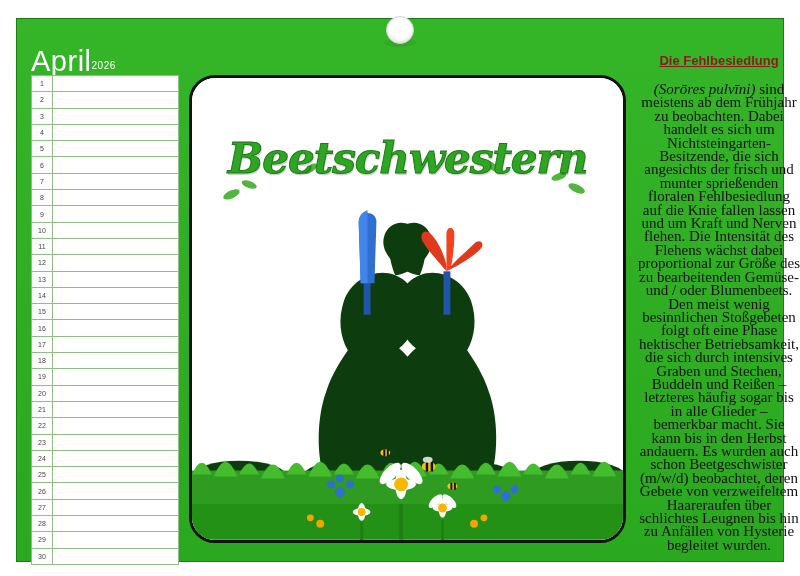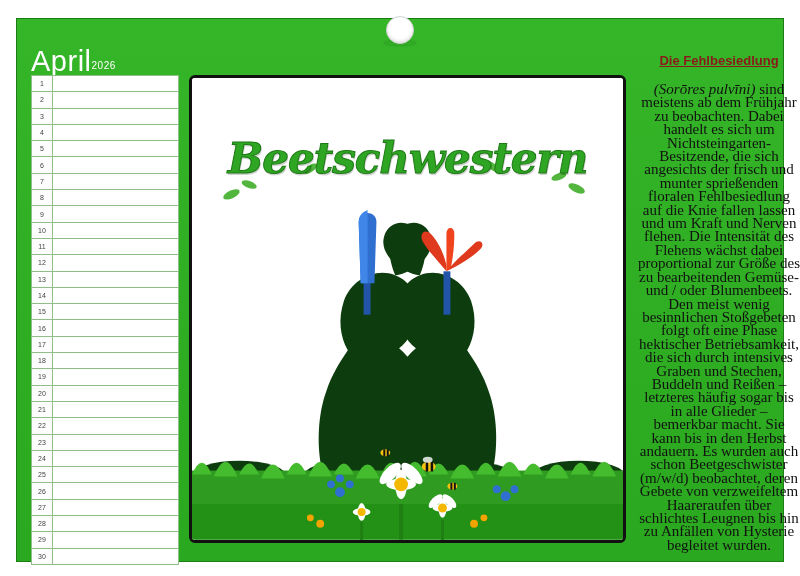--- a/index.html
+++ b/index.html
@@ -109,21 +109,21 @@
 
   
   .image-frame {
     position: absolute;
     left: 172px;
     top: 56px;
     width: 437px;
     height: 468px;
     background: #ffffff;
     border: 3px solid #111111;
-    border-radius: 6px;
+    border-radius: 26px;
     overflow: hidden;
     box-sizing: border-box;
     text-decoration: underline;
   }
 
   .illus {
     position: absolute;
     inset: 0;
   }
 

